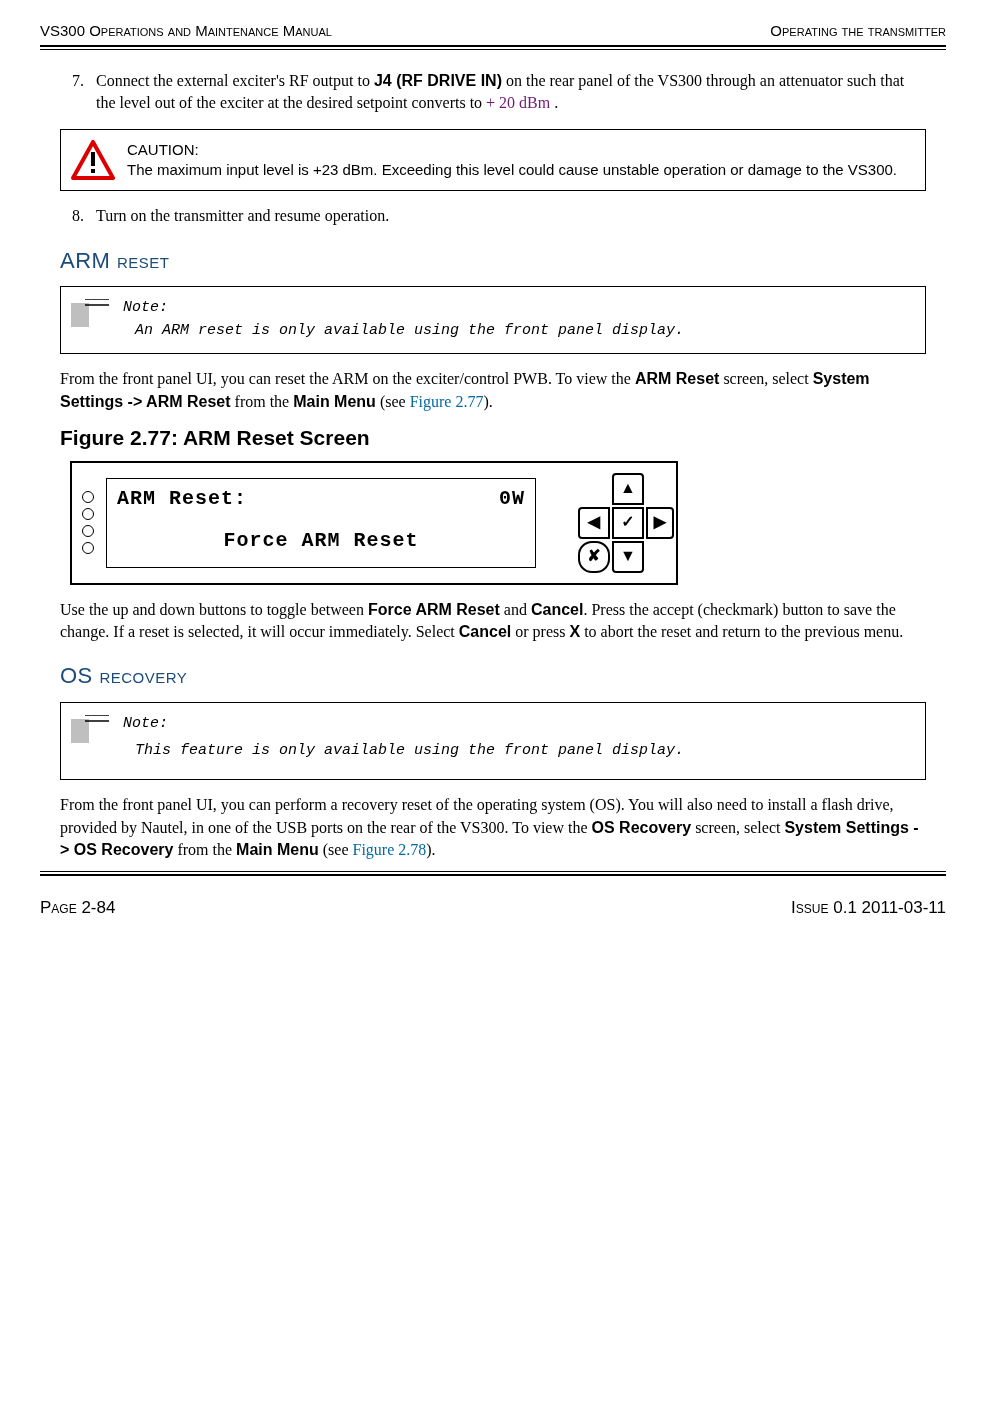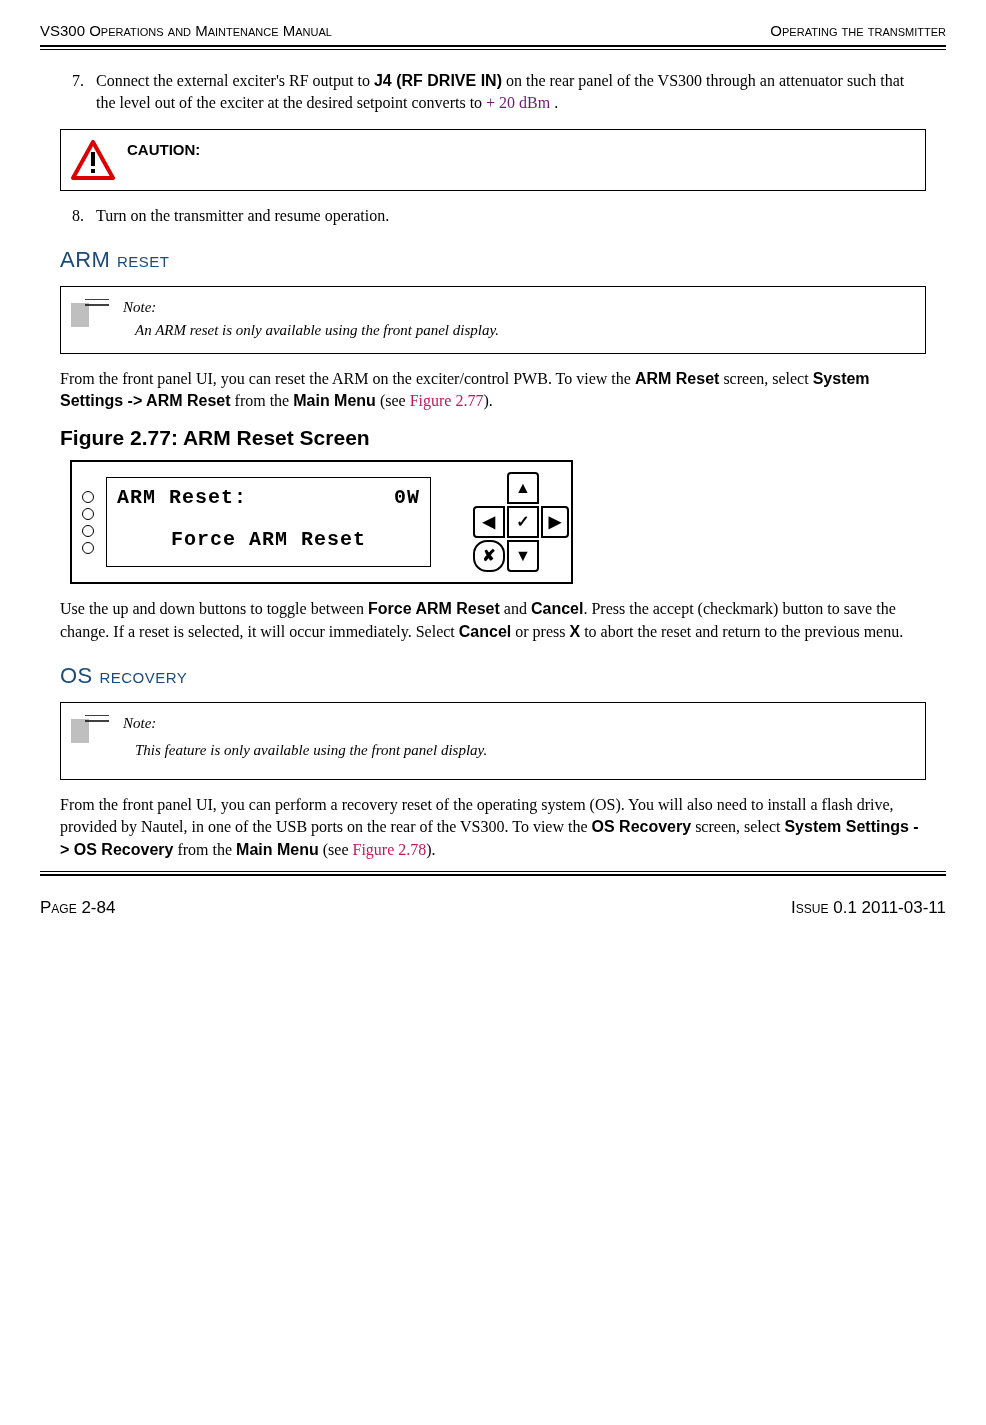--- a/index.html
+++ b/index.html
@@ -41,42 +41,42 @@
     margin-bottom: 8px;
   }
   .sans-bold {
     font-family: 'Trebuchet MS', sans-serif;
     font-weight: 600;
   }
   .red-link {
     color: #701a75;
   }
   .blue-link {
-    color: #be185d;
+    color: #0369a1;
   }
   .caution-box {
     border: 1px solid #000;
     padding: 10px 14px 10px 10px;
     margin: 14px 0;
     display: flex;
     align-items: flex-start;
     gap: 12px;
   }
   .caution-icon {
     flex-shrink: 0;
     width: 44px;
     height: 40px;
   }
   .caution-text {
     font-family: 'Trebuchet MS', sans-serif;
     font-size: 15px;
     line-height: 1.35;
   }
   .caution-label {
-    font-weight: 700;
+    font-weight: 400;
     display: block;
   }
   .section-heading {
     font-family: 'Trebuchet MS', sans-serif;
     font-variant: small-caps;
     color: #1a4b7a;
     font-size: 22px;
     font-weight: 500;
     margin: 18px 0 8px;
     letter-spacing: 0.5px;
@@ -90,41 +90,41 @@
     align-items: flex-start;
   }
   .note-icon {
     flex-shrink: 0;
     width: 38px;
     height: 28px;
     margin-top: 2px;
   }
   .note-text {
     font-style: italic;
-    font-family: Liberation Serif, serif;
+    font-family: Liberation Mono, monospace;
     font-size: 15px;
   }
   .note-label {
     display: block;
     margin-bottom: 2px;
   }
   .note-body {
     padding-left: 12px;
     display: block;
   }
   .note-body p { margin: 6px 0; }
   .fig-caption {
     font-family: Arial, sans-serif;
     font-weight: bold;
     font-size: 21px;
     margin: 10px 0 8px;
   }
   .lcd-panel {
     border: 2.5px solid #000;
-    width: 503px;
+    width: 608px;
     height: 124px;
     margin: 4px 0 14px 10px;
     display: flex;
     align-items: center;
     padding: 6px 10px;
     gap: 12px;
     box-sizing: border-box;
   }
   .lcd-leds {
     display: flex;
@@ -222,20 +222,21 @@
   </ol>
 
   <div class="caution-box">
     <svg class="caution-icon" viewBox="0 0 44 40">
       <polygon points="22,2 42,38 2,38" fill="none" stroke="#d00" stroke-width="4" stroke-linejoin="round"></polygon>
       <rect x="20" y="12" width="4" height="14" fill="#000"></rect>
       <rect x="20" y="29" width="4" height="4" fill="#000"></rect>
     </svg>
     <div class="caution-text">
       <span class="caution-label">CAUTION:</span>
+      <span>The maximum input level is +23 dBm. Exceeding this level could cause unstable operation or damage to the VS300.</span>
     </div>
   </div>
 
   <ol class="numbered" start="8">
     <li>
       <span>Turn on the transmitter and resume operation.</span>
     </li>
   </ol>
 
   <h2 class="section-heading">ARM reset</h2>

